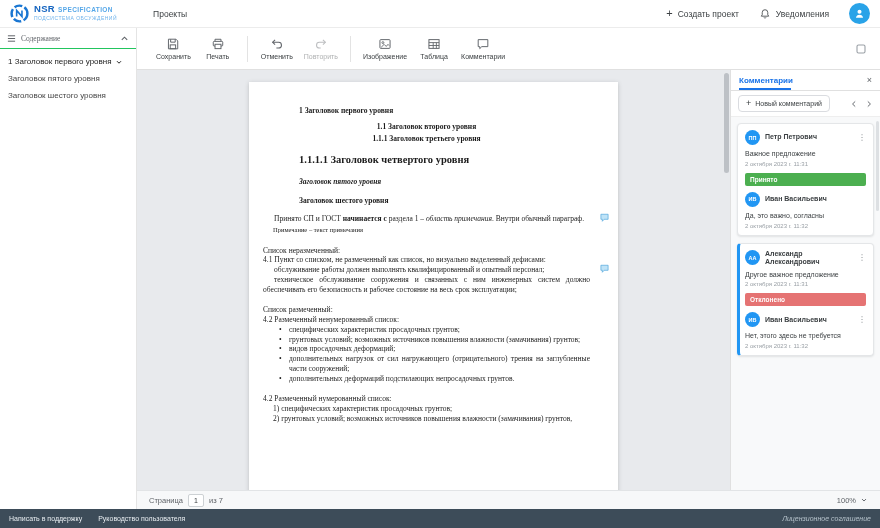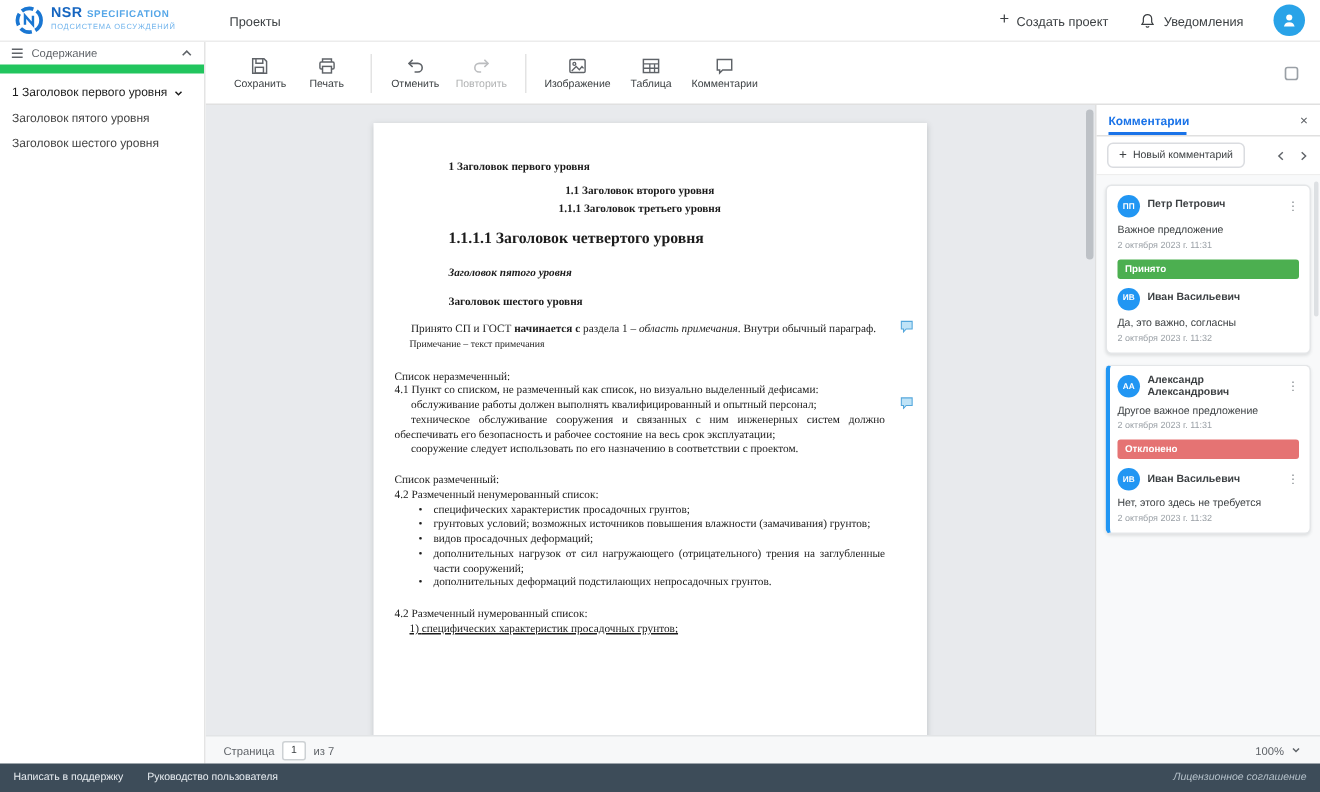--- a/index.html
+++ b/index.html
@@ -19,21 +19,21 @@
   .nav-projects { margin-left:36px; font-size:8.5px; color:#3c4043; cursor:pointer; }
   .header-right { margin-left:auto; display:flex; align-items:center; gap:20px; }
   .header-action { display:flex; align-items:center; gap:5px; font-size:8.5px; color:#3c4043; cursor:pointer; }
   .plus-glyph { font-size:11px; color:#3c4043; line-height:1; }
   .avatar-btn { width:21px; height:21px; border-radius:50%; background:#29a3e8; display:flex; align-items:center; justify-content:center; cursor:pointer; }
 
   
   .sidebar { position:absolute; top:28px; left:0; width:137px; bottom:19px; background:#fff;
     border-right:1px solid #e4e4e4; z-index:20; }
   .sidebar-head { height:21px; display:flex; align-items:center; gap:5px; padding:0 7px;
-    border-bottom:6px solid #22c55e; }
+    border-bottom:1px solid #22c55e;font-family:Liberation Serif, serif; }
   .sidebar-title { font-size:7.5px; color:#5f6368; flex:1; }
   .sb-items { padding:4px 0; }
   .sb-item { display:flex; align-items:center; gap:3px; padding:4px 8px; font-size:8px; color:#454545; cursor:pointer; }
   .sb-item.active { color:#1c1c1c; }
 
   
   .toolbar { position:absolute; top:28px; left:137px; width:743px; height:42px; background:#fff;
     border-bottom:1px solid #e0e0e0; display:flex; align-items:center; padding:0 6px 0 14px; z-index:10; }
   .tb-btn { display:flex; flex-direction:column; align-items:center; gap:2px; min-width:44px; padding:3px 5px; cursor:pointer; }
   .tb-btn .tb-label { font-size:7px; color:#3c4043; white-space:nowrap; }
@@ -53,21 +53,21 @@
   .doc-h3 { font-weight:700; text-align:center; margin-bottom:10px; }
   .doc-h4 { font-weight:700; font-size:10.5px; margin-bottom:10px; }
   .doc-h5 { font-weight:700; font-style:italic; margin-bottom:9px; }
   .doc-h6 { font-weight:700; margin-bottom:9px; }
   .doc-p { margin-bottom:2px; }
   .ind { text-indent:11px; }
   .doc-note { font-size:6.5px; padding-left:10px; margin-bottom:10px; }
   .sec-gap { margin-top:11px; }
   .doc-bullet { padding-left:26px; position:relative; }
   .doc-bullet::before { content:"\2022"; position:absolute; left:16px; top:0; }
-  .doc-num { padding-left:22px; text-indent:-12px;text-decoration:underline; }
+  .doc-num { padding-left:22px; text-indent:-12px; }
   .marker { position:absolute; right:-19px; top:-1px; cursor:pointer; }
 
   .doc-scrollbar { position:absolute; top:3px; right:1px; width:5px; height:100px;
     background:#bdc1c6; border-radius:3px; cursor:pointer; }
 
   
   .comments-panel { position:absolute; top:70px; right:0; width:150px; bottom:38px; background:#fff;
     border-left:1px solid #e0e0e0; display:flex; flex-direction:column; }
   .cp-head { height:21px; display:flex; align-items:center; padding:0 8px; border-bottom:1px solid #e0e0e0; position:relative; flex:none; }
   .cp-title { font-size:8px; font-weight:600; }
@@ -280,33 +280,35 @@
     <div class="jb">4.1 Пункт со списком, не размеченный как список, но визуально выделенный дефисами:</div>
     <div class="jb ind">
       <span>обслуживание работы должен выполнять квалифицированный и опытный персонал;</span>
       <span class="marker">
         <svg width="9" height="9" viewBox="0 0 10 10">
             <path d="M1 1.4h8v5.6H4.6L2.6 9.2V7H1z" fill="#bfe3f7" stroke="#54a7dc" stroke-width=".8"></path>
           </svg>
       </span>
     </div>
     <div class="jb ind">техническое обслуживание сооружения и связанных с ним инженерных систем должно обеспечивать его безопасность и рабочее состояние на весь срок эксплуатации;</div>
-    <div class="jb ind">сооружение следует использовать по его назначению в соответствии с проектом.</div>
 
     <div class="jb sec-gap">Список размеченный:</div>
     <div class="jb">4.2 Размеченный ненумерованный список:</div>
     <div class="jb doc-bullet">специфических характеристик просадочных грунтов;</div>
     <div class="jb doc-bullet">грунтовых условий; возможных источников повышения влажности (замачивания) грунтов;</div>
     <div class="jb doc-bullet">видов просадочных деформаций;</div>
     <div class="jb doc-bullet">дополнительных нагрузок от сил нагружающего (отрицательного) трения на заглубленные части сооружений;</div>
     <div class="jb doc-bullet">дополнительных деформаций подстилающих непросадочных грунтов.</div>
 
     <div class="jb sec-gap">4.2 Размеченный нумерованный список:</div>
     <div class="jb doc-num">
       <span>1)</span>&nbsp;<span>специфических характеристик просадочных грунтов;</span>
+    </div>
+    <div class="jb doc-num">
+      <span>2)</span>&nbsp;<span>грунтовых условий; возможных источников повышения влажности (замачивания) грунтов,</span>
     </div>
   </div>
   <div class="doc-scrollbar"></div>
 </div>
 
 <div class="comments-panel">
   <div class="cp-head">
     <span class="cp-title" style="color: rgb(26, 115, 232);">Комментарии</span>
     <span class="cp-tabline" style="background: rgb(26, 115, 232);"></span>
     <span class="cp-close">×</span>

